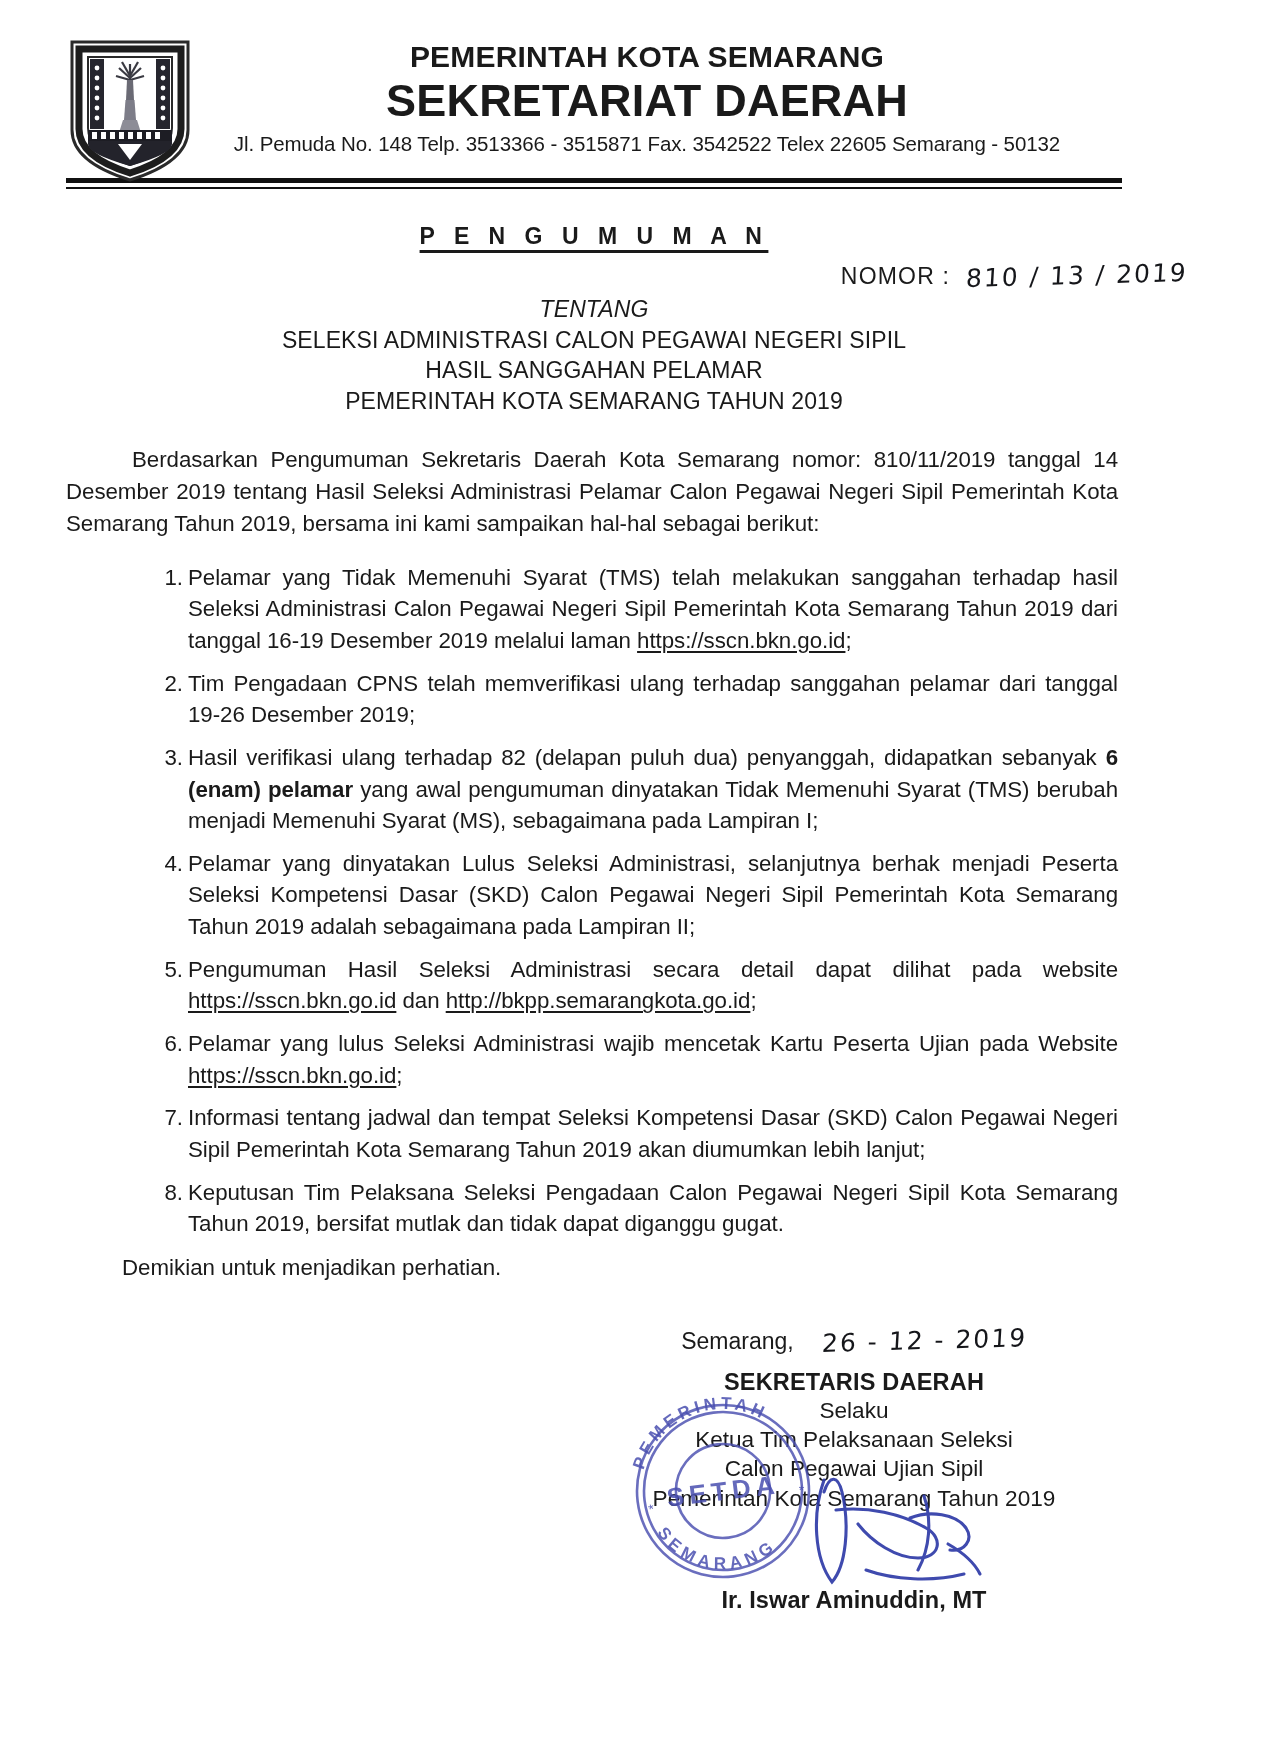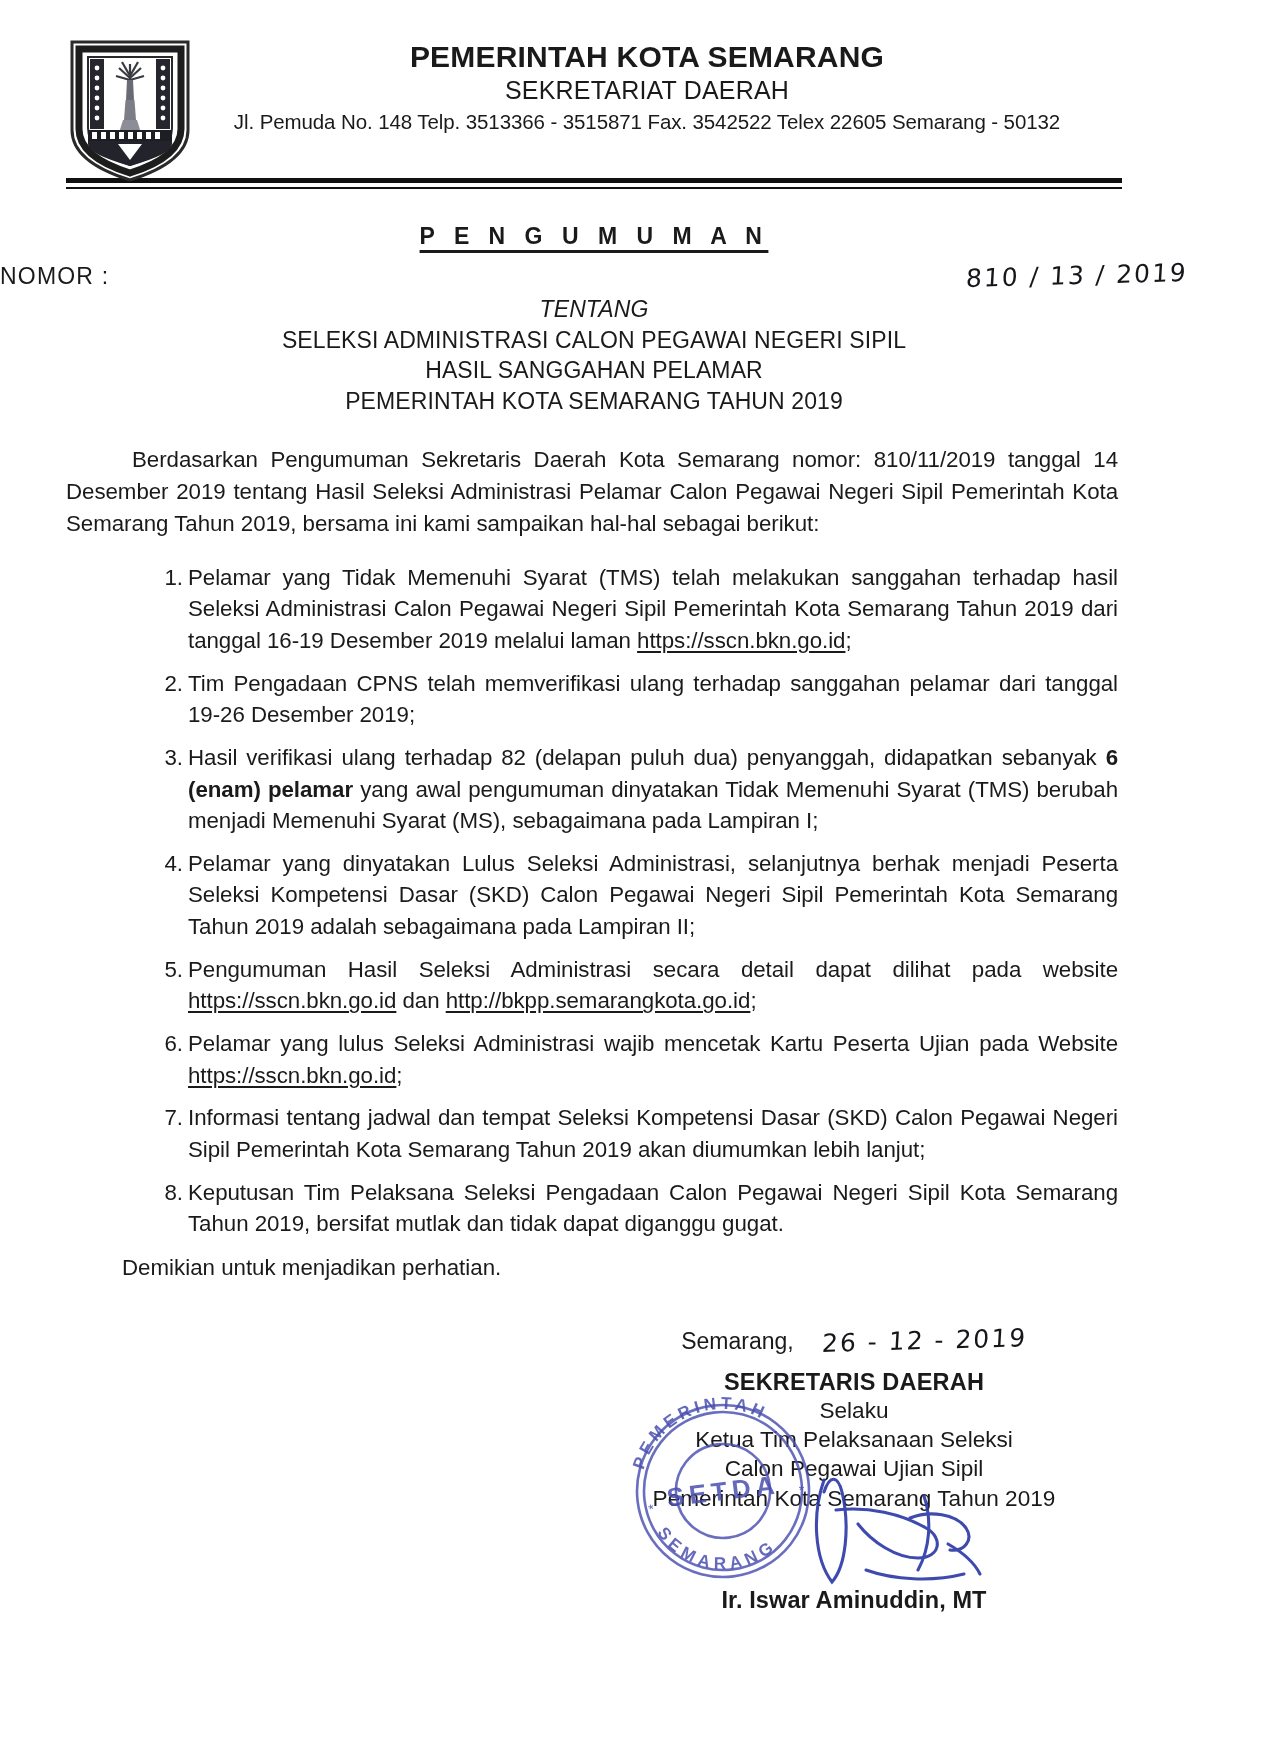--- a/index.html
+++ b/index.html
@@ -29,22 +29,22 @@
 
   .headtext { flex: 1 1 auto; text-align: center; margin-left: -18px; padding-top: 6px; }
   .gov-line {
     font-weight: bold;
     font-size: 30px;
     letter-spacing: 0.2px;
     line-height: 1.12;
     margin-bottom: 2px;
   }
   .office-line {
-    font-weight: normal;
-    font-size: 25px;
+    font-weight: bold;
+    font-size: 45px;
     letter-spacing: 0.2px;
     line-height: 1.12;
     margin-bottom: 6px;
   }
   .addr-line {
     font-size: 20.5px;
     line-height: 1.18;
     letter-spacing: -0.1px;
   }
 
@@ -60,23 +60,23 @@
     letter-spacing: 6.5px;
     text-decoration: underline;
     text-underline-offset: 6px;
     text-decoration-thickness: 3px;
     display: inline-block;
   }
   .t-nomor-row {
     margin-top: 11px;
     font-size: 23px;
     display: flex;
-    justify-content: space-between;
+    justify-content: flex-end;
     align-items: baseline;
-    gap: 0;
+    gap: 16px;
   }
   .t-nomor-label { letter-spacing: 1.2px; }
   .hand {
     font-family: "DejaVu Sans", sans-serif;
     font-size: 25px;
     letter-spacing: 2px;
     transform: rotate(-1.6deg) skewX(-5deg);
     display: inline-block;
     color: #15161a;
   }

